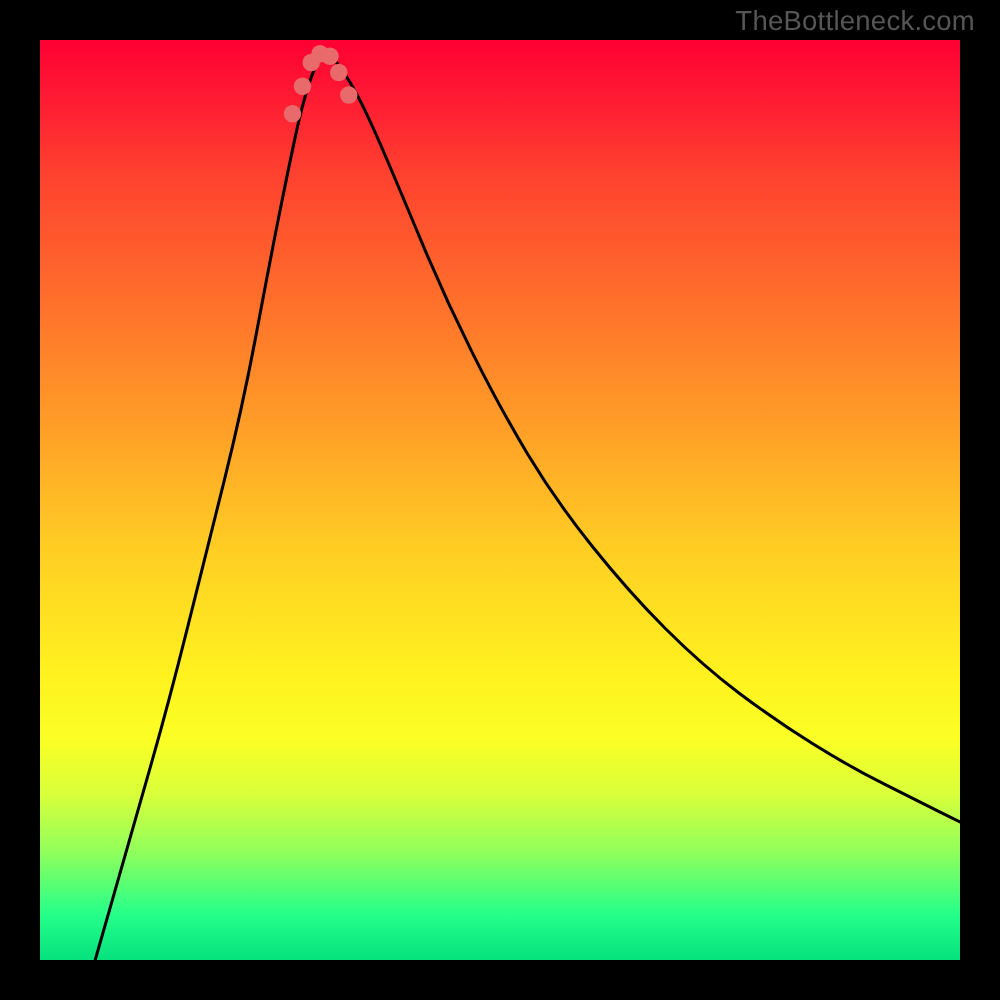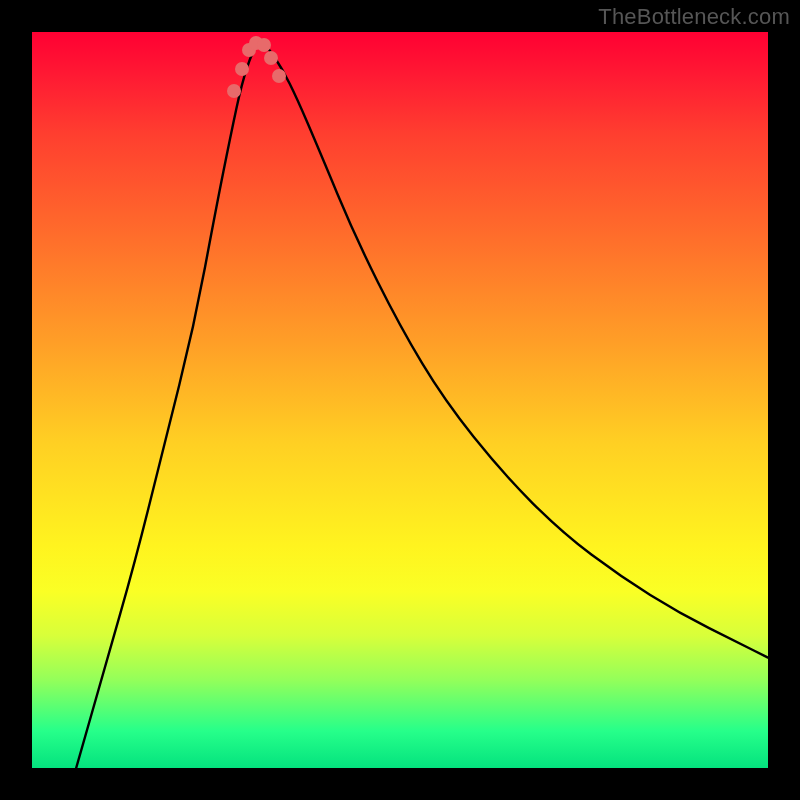--- a/index.html
+++ b/index.html
@@ -8,21 +8,21 @@
     width: 800px;
     height: 800px;
     background: #000000;
     font-family: Arial, Helvetica, sans-serif;
     position: relative;
     overflow: hidden;
   }
   .watermark {
     position: absolute;
     top: 4px;
-    right: 10px;
+    right: 20px;
     color: #565656;
     font-size: 22px;
     font-weight: 400;
     z-index: 10;
     letter-spacing: 0.2px;
   }
   .plot-area {
     position: absolute;
     left: 32px;
     top: 32px;

